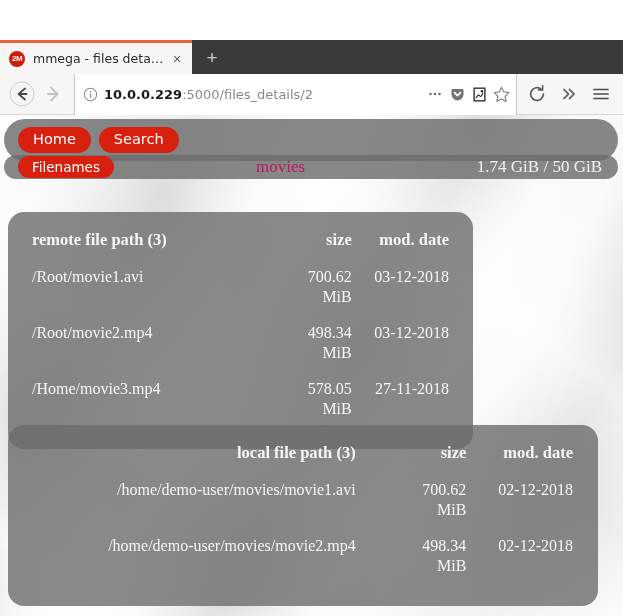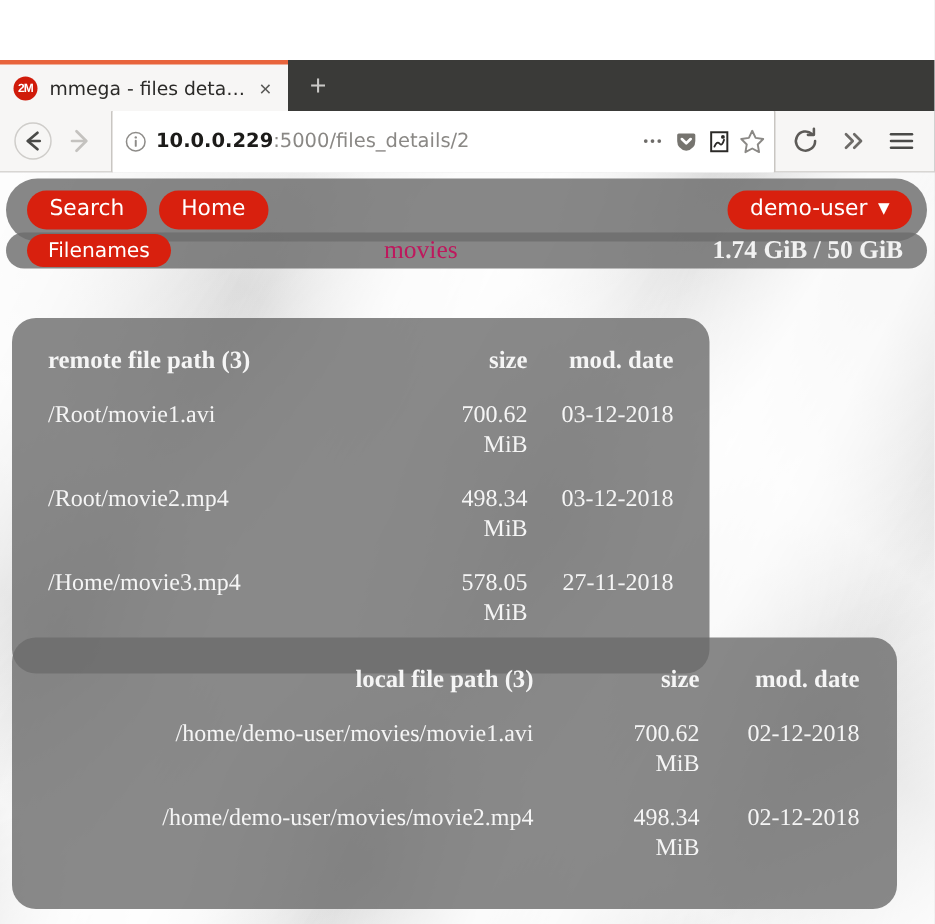--- a/index.html
+++ b/index.html
@@ -221,21 +221,20 @@
     position: absolute;
     left: 252px;
   }
 
   .strip-quota {
     color: #f2f2f2;
     font-size: 17px;
     font-family: "Liberation Serif", serif;
     white-space: nowrap;
     margin-left: auto;
-    font-weight: bold;
   }
 
   
   .panel {
     position: absolute;
     background: rgba(108,108,108,0.80);
     border-radius: 16px;
     padding: 14px 0 18px 0;
   }
 
@@ -379,27 +378,23 @@
 
   </div>
 </div>
 
 <div class="page">
   <div class="paper-bg"></div>
 
   <div class="content">
 
     <div class="strip strip-top">
+      <a class="pill">Home</a>
       <a class="pill">Search</a>
-      <a class="pill">Home</a>
       <div class="spacer"></div>
-      <a class="pill">
-        <span>demo-user</span>
-        <span class="pill-caret">▼</span>
-      </a>
     </div>
 
     <div class="strip strip-sub">
       <a class="pill small">Filenames</a>
       <div class="strip-title">movies</div>
       <div class="strip-quota">1.74 GiB / 50 GiB</div>
     </div>
 
     <div class="panel panel-remote">
       <table class="filetable">

